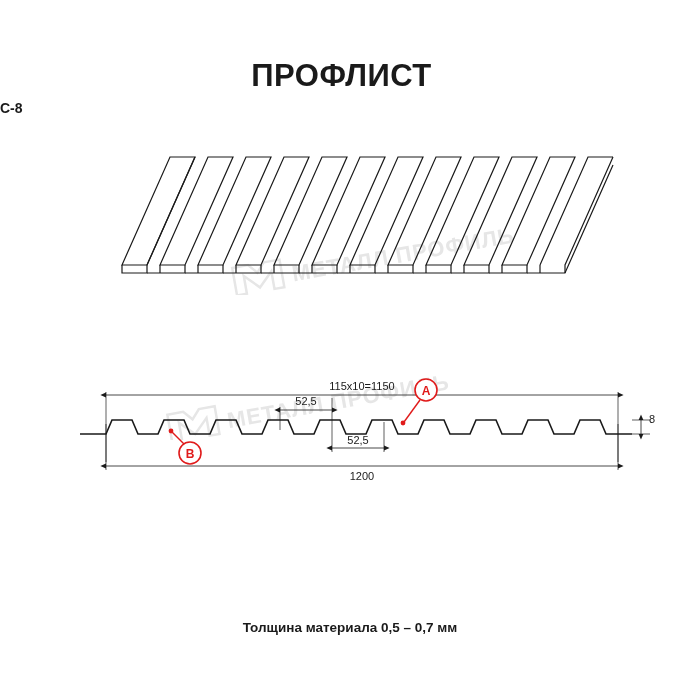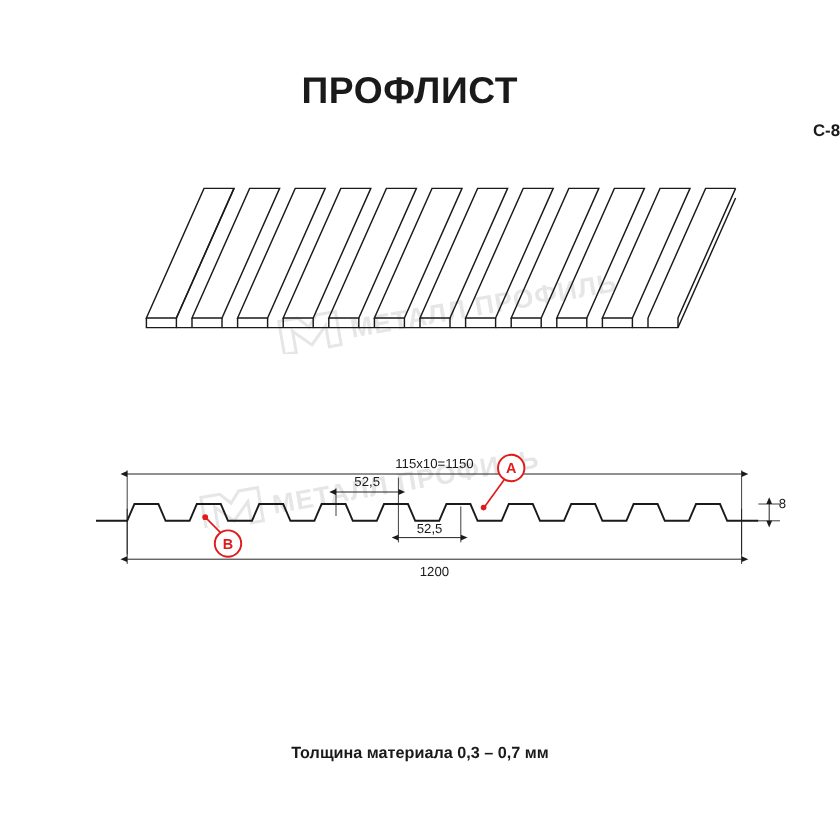--- a/index.html
+++ b/index.html
@@ -29,21 +29,21 @@
     font-size: 31px;
     font-weight: bold;
     letter-spacing: 0.5px;
     color: #1a1a1a;
   }
   .subtitle {
     position: absolute;
     top: 100px;
     left: 0;
     width: 700px;
-    text-align: right;
+    text-align: left;
     font-size: 14px;
     font-weight: bold;
     color: #1a1a1a;
   }
   .footer-note {
     position: absolute;
     top: 620px;
     left: 0;
     width: 700px;
     text-align: center;
@@ -244,15 +244,15 @@
 
       <g>
         <circle cx="150" cy="101" r="11" fill="#ffffff" stroke="#e01b1b" stroke-width="1.6"></circle>
         <text class="callout-text" x="150" y="105.5" text-anchor="middle">B</text>
         <line x1="144" y1="92" x2="132" y2="80" stroke="#e01b1b" stroke-width="1.4"></line>
         <circle cx="131" cy="79" r="2.4" fill="#e01b1b"></circle>
       </g>
     </svg>
   </div>
 
-  <div class="footer-note">Толщина материала 0,3 – 0,7 мм</div>
+  <div class="footer-note">Толщина материала 0,5 – 0,7 мм</div>
 
 </div>
 
 </body></html>

